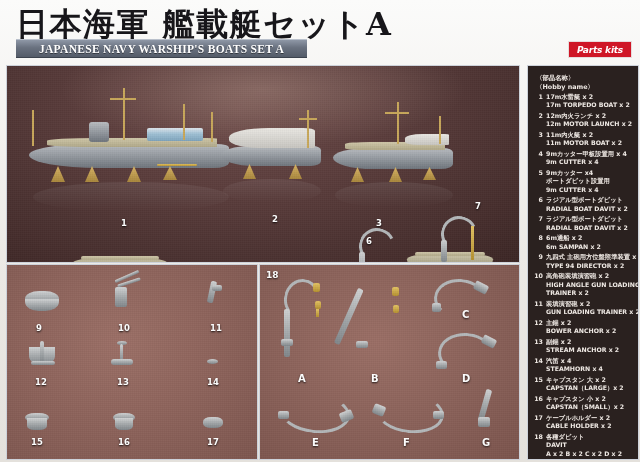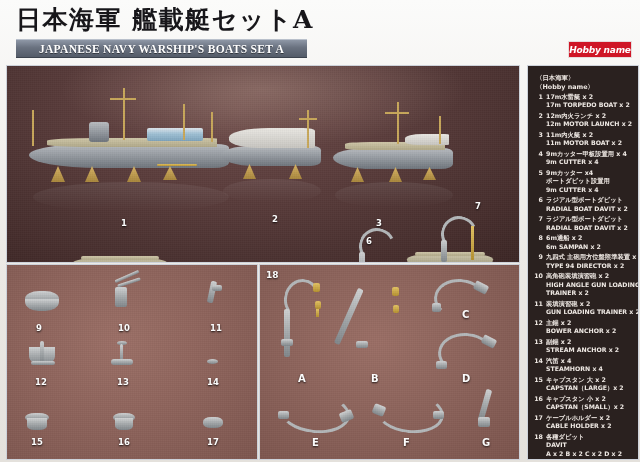--- a/index.html
+++ b/index.html
@@ -9,21 +9,21 @@
     font-family:"Liberation Sans", sans-serif;
     position:relative;
   }
   .box{position:absolute;inset:0;background:linear-gradient(180deg,#fbfbfa 0%,#eceae6 55%,#e4e1dc 100%);}
 
   
   .header{position:absolute;left:0;top:0;width:524px;height:62px;}
   .title-jp{
     position:absolute;left:16px;top:3px;
     font-family:"DejaVu Serif", serif;
-    font-size:25px;font-weight:700;color:#17161a;
+    font-size:32px;font-weight:700;color:#17161a;
     letter-spacing:1.5px;white-space:nowrap;
   }
   .subtitle-band{
     position:absolute;left:16px;top:39px;width:291px;height:17px;
     background:linear-gradient(180deg,#8e97a6 0%,#69717f 45%,#545c69 100%);
     border-top:1px solid #b9c0cb;border-bottom:1px solid #3c434e;
     display:flex;align-items:center;justify-content:center;
   }
   .subtitle-band span{
     font-family:"Liberation Serif", serif;
@@ -124,21 +124,21 @@
 
   <div class="header">
     <div class="title-jp">日本海軍 艦載艇セットA</div>
     <div class="subtitle-band">
       <span>JAPANESE NAVY WARSHIP'S BOATS SET A</span>
     </div>
   </div>
 
   <div class="logo">
     <div class="logo-red">
-      <span>Hobby name</span>
+      <span>Parts kits</span>
     </div>
   </div>
 
   <div class="photo photo-top">
     <div class="glow"></div>
 
     <div>
       <div class="hull" style="left:22px;top:78px;width:200px;height:24px;border-radius:40% 8% 10% 46%/60% 20% 30% 70%;"></div>
       <div class="deck" style="left:40px;top:72px;width:170px;height:9px;border-radius:30% 6% 4% 26%;"></div>
       <div class="cabin" style="left:140px;top:62px;width:56px;height:13px;border-radius:2px;
@@ -330,21 +330,21 @@
       <div class="metal" style="left:222px;top:124px;width:6px;height:32px;transform:rotate(16deg);"></div>
       <div class="metal" style="left:218px;top:152px;width:12px;height:10px;"></div>
     </div>
     <div class="plabel" style="left:222px;top:172px;">G</div>
 
     <div class="grain"></div>
   </div>
 
   <div class="sidebar">
     <div class="parts-head">
-      <div>〈日本海軍〉</div>
+      <div>〈部品名称〉</div>
       <div>〈Hobby name〉</div>
     </div>
     <div class="plist" id="parts-list">
         <div class="pitem">
           <div class="pnum">1</div>
           <div class="ptxt">
             <div class="pjp">17m水雷艇 x 2</div>
             <div class="pen">17m TORPEDO BOAT x 2</div>
           </div>
         </div>

